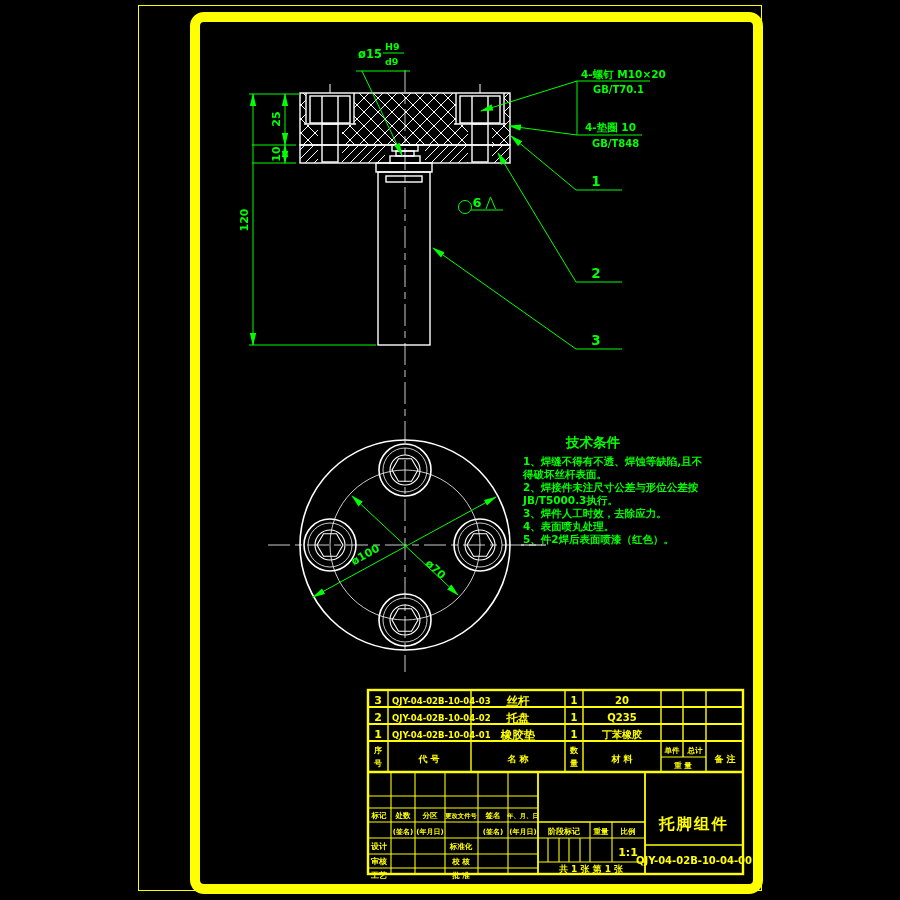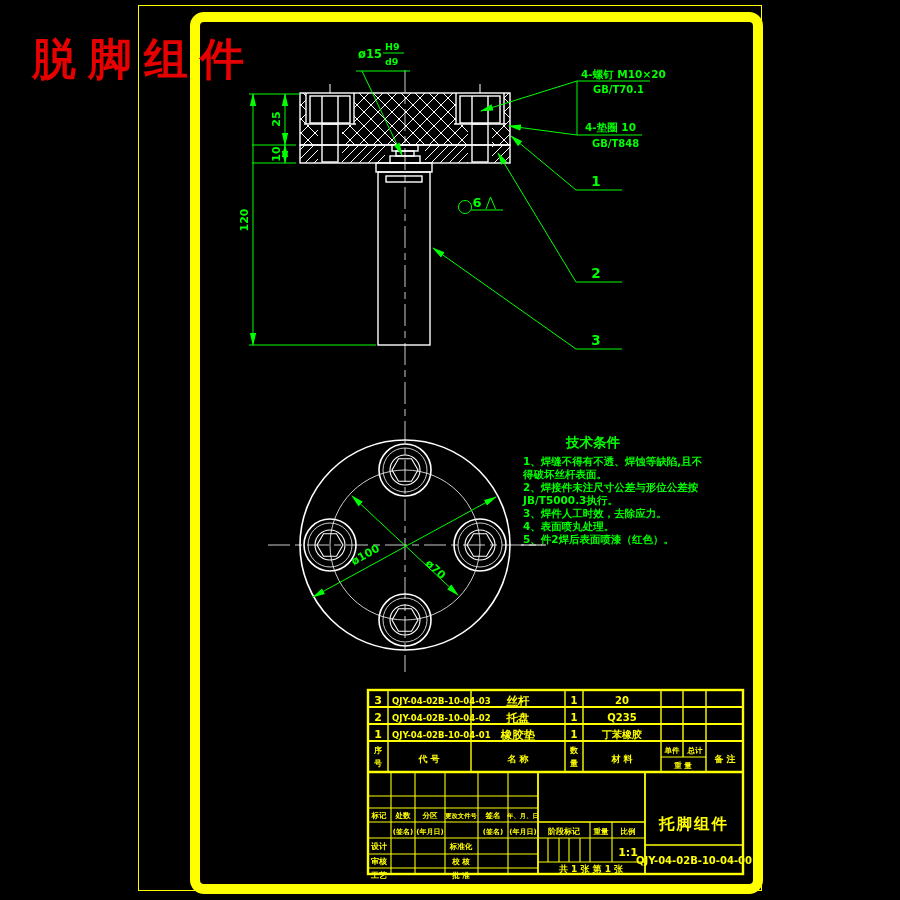--- a/index.html
+++ b/index.html
@@ -17,21 +17,20 @@
   .g-txt{fill:#00ff00;font-weight:600;}
   .y-txt{fill:#ffff00;font-weight:bold;}
 </style>
 </head>
 <body>
 
 <div id="stage">
 
   <div id="thin-border"></div>
   <div id="thick-border"></div>
-  <div id="page-title">脱脚组件</div>
 
   <svg width="900" height="900" viewBox="0 0 900 900">
     <defs>
       <pattern id="xhatch" width="14" height="14" patternUnits="userSpaceOnUse">
         <path d="M0,14 L14,0 M0,0 L14,14" stroke="#ffffff" stroke-width="1" fill="none"></path>
       </pattern>
       <pattern id="dhatch" width="9" height="9" patternUnits="userSpaceOnUse">
         <path d="M0,9 L9,0" stroke="#ffffff" stroke-width="1" fill="none"></path>
       </pattern>
       <marker id="arr" markerWidth="13" markerHeight="9" refX="12" refY="4.5" orient="auto-start-reverse" markerUnits="userSpaceOnUse">

